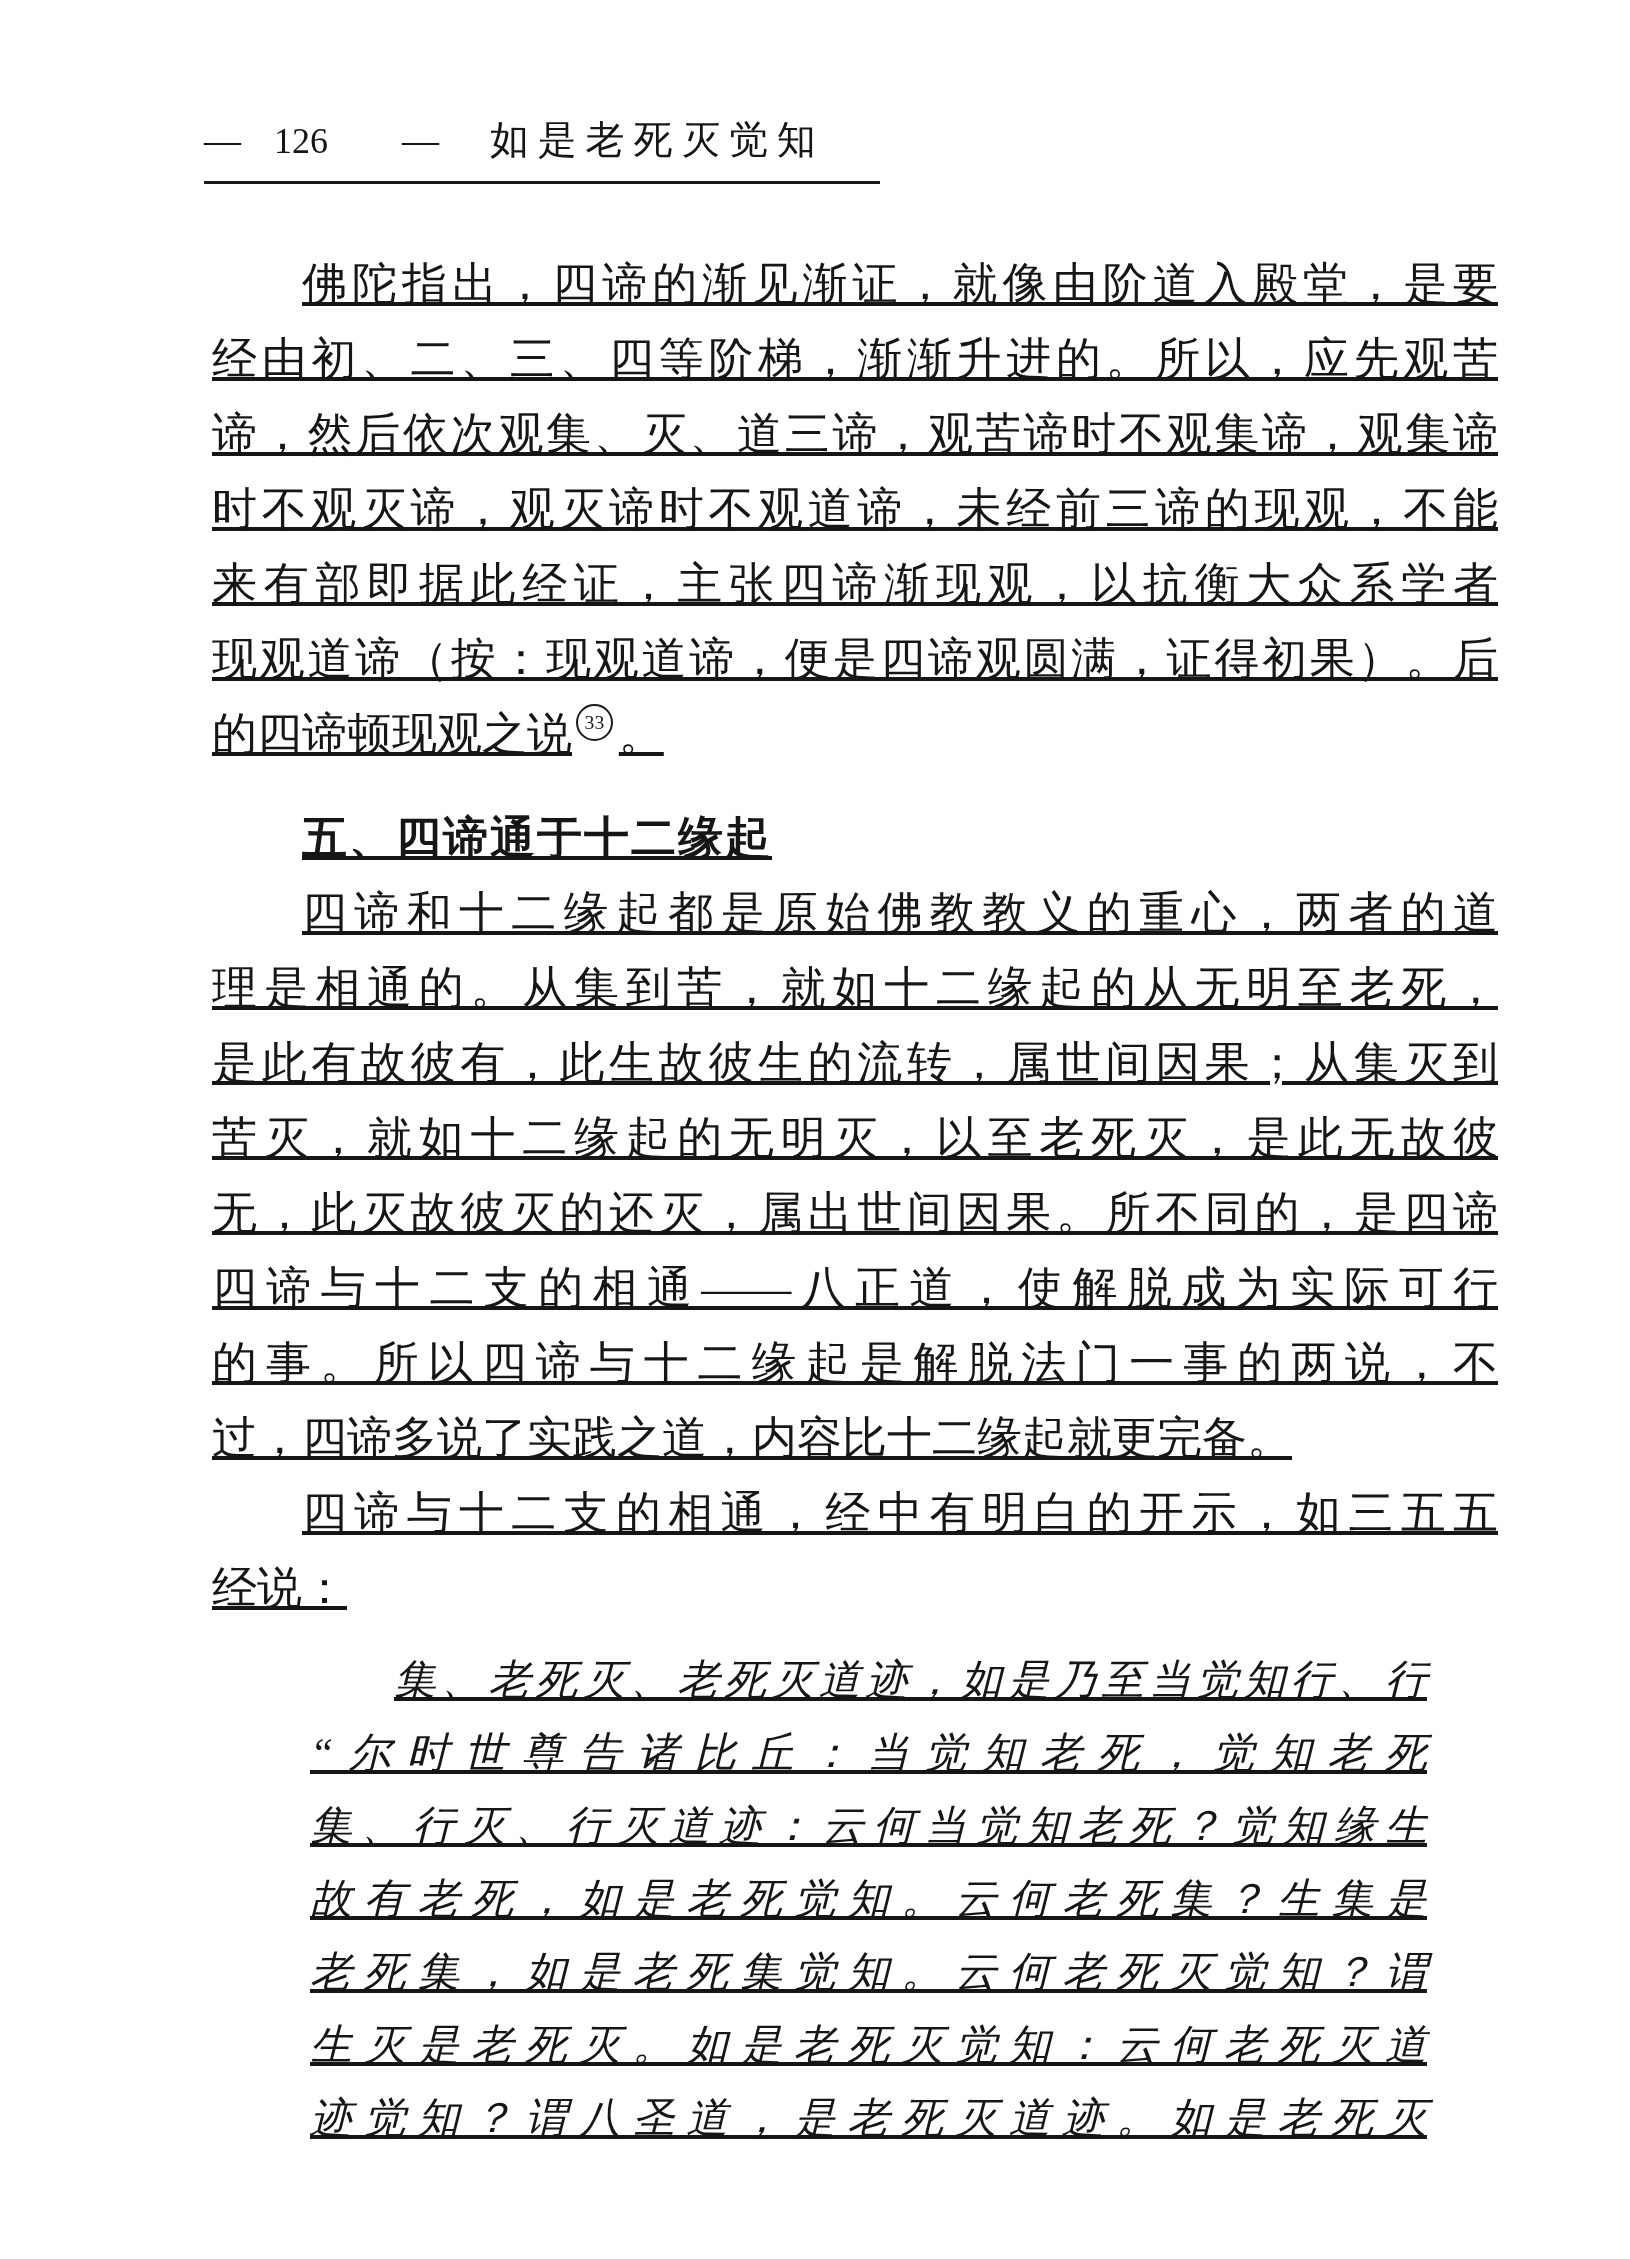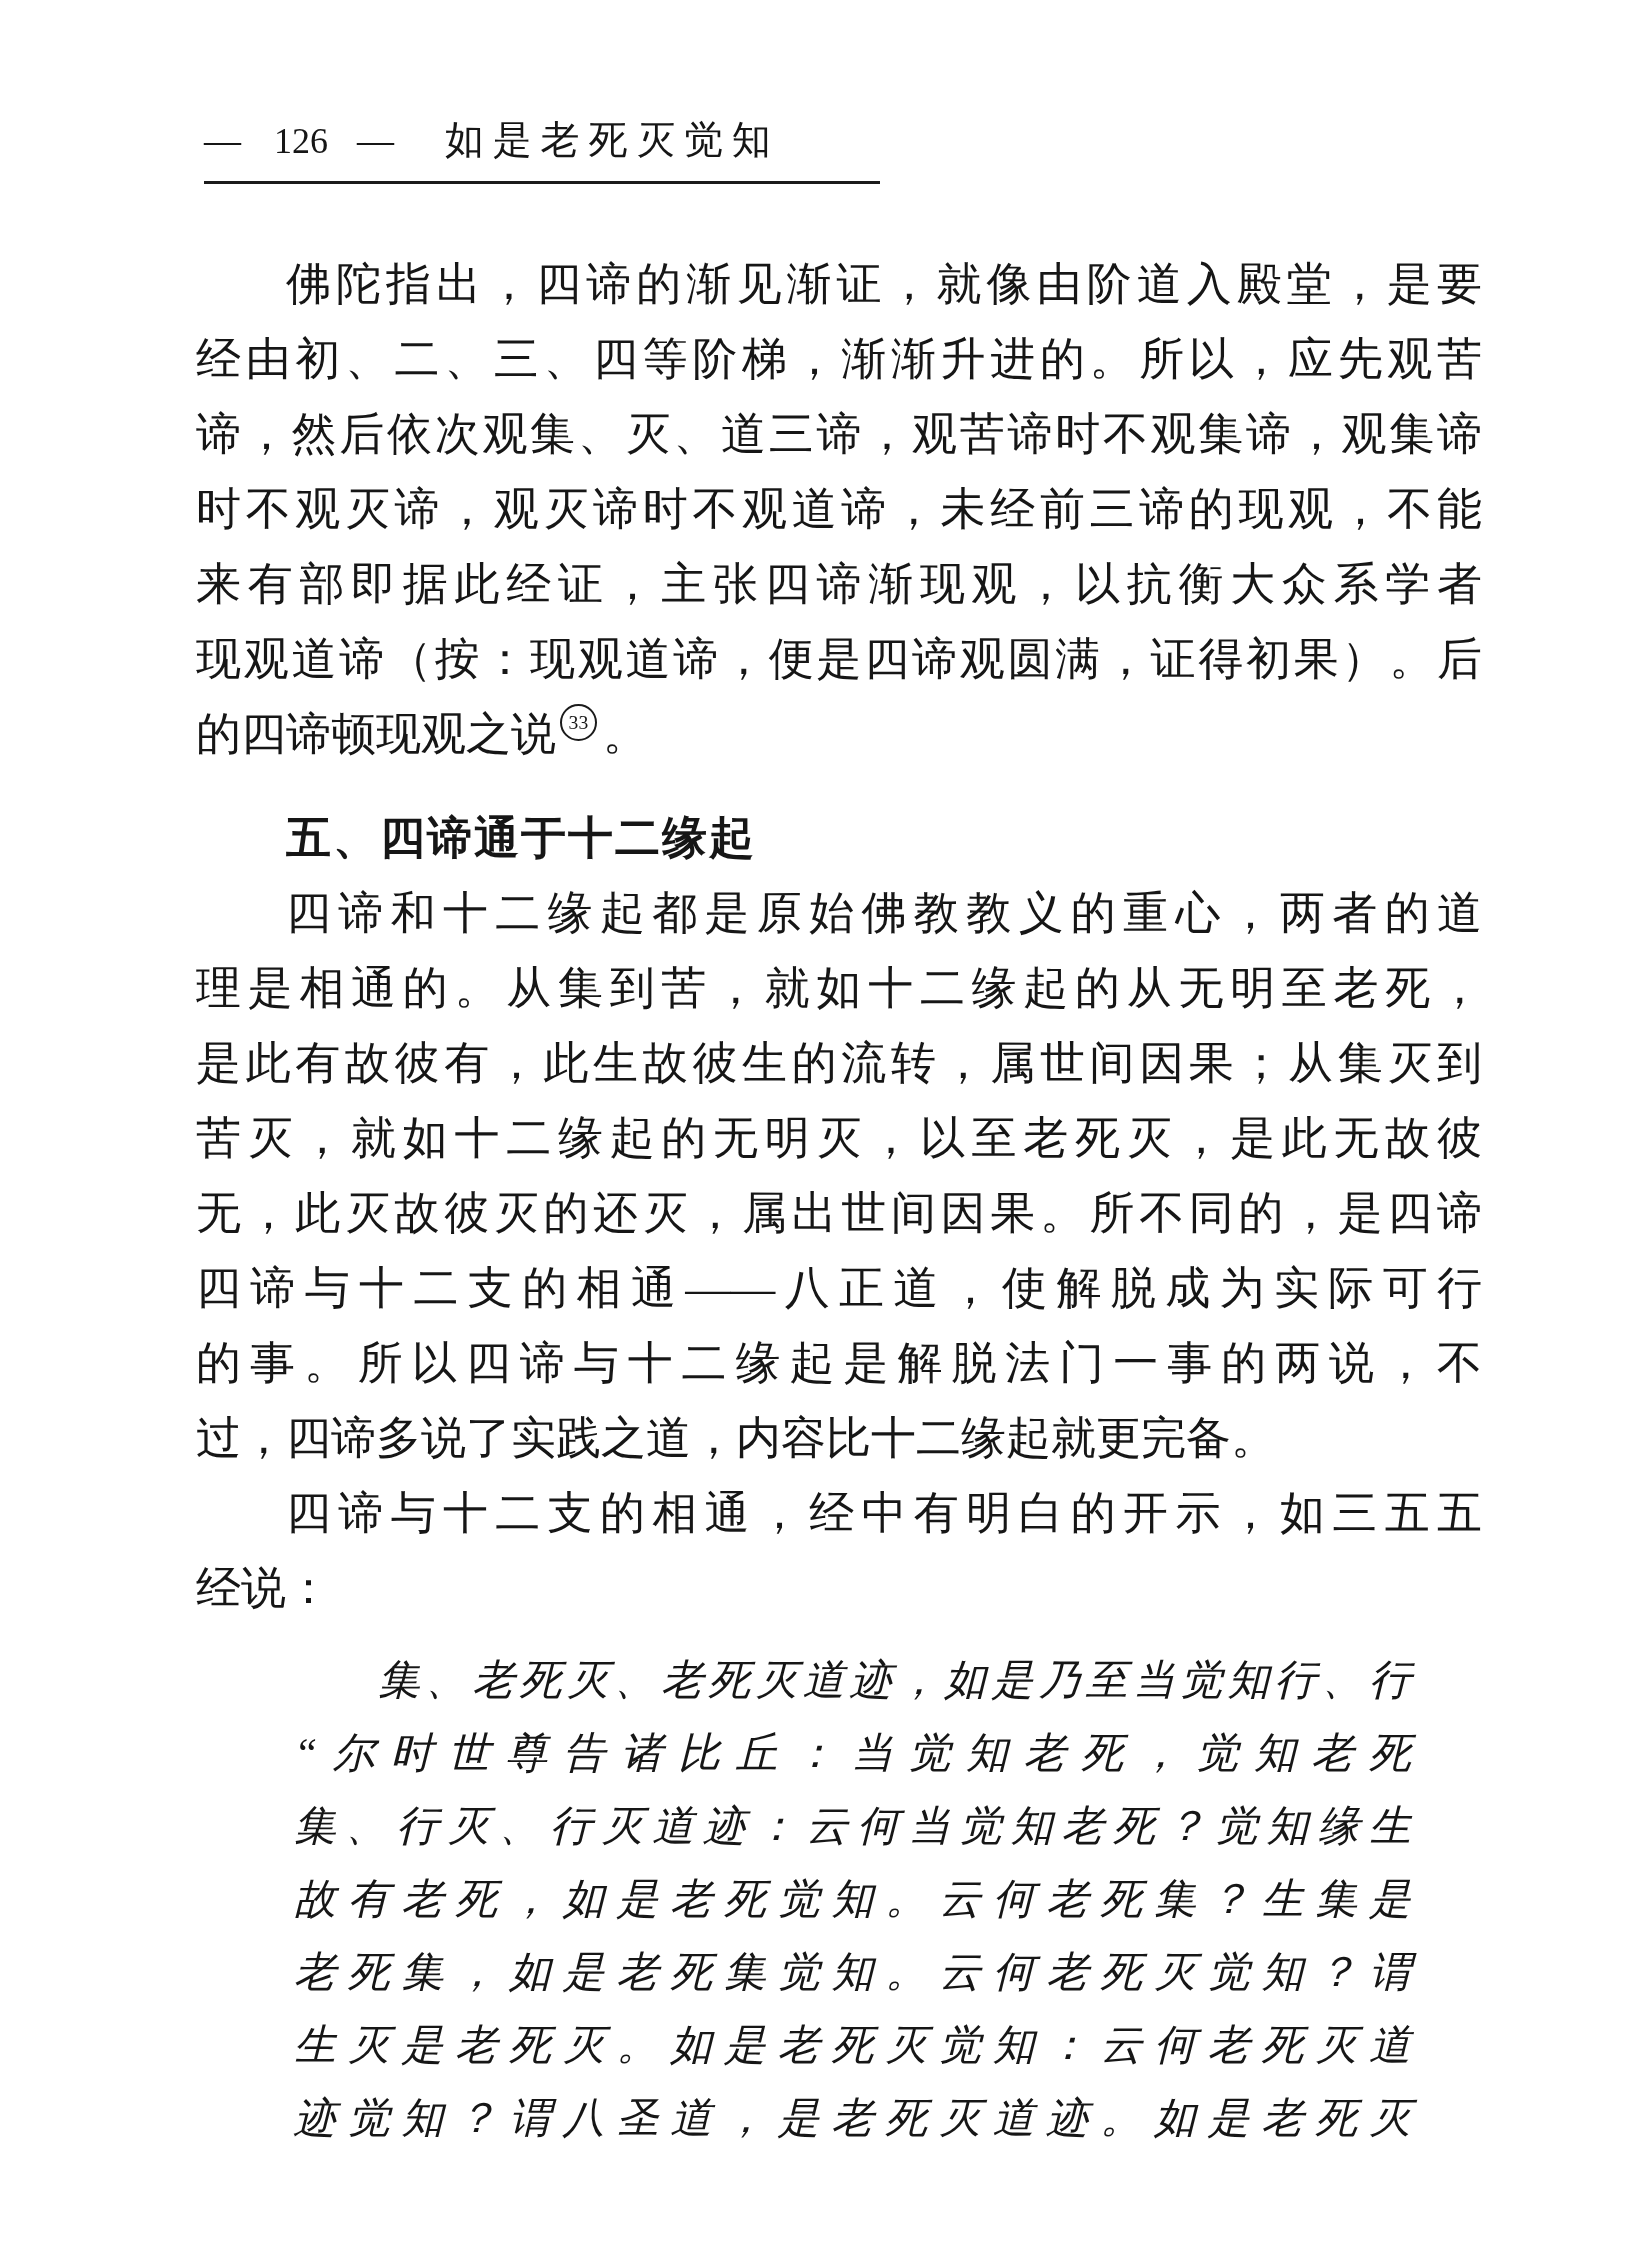--- a/index.html
+++ b/index.html
@@ -16,30 +16,31 @@
     position:absolute;
     left:204px; top:118px;
     width:676px;
     border-bottom:3.9px solid #1b1b1b;
     padding-bottom:17.6px;
     white-space:nowrap;
     font-size:37px;
     line-height:43px;
   }
   .header .dash { letter-spacing:0; }
-  .header .pnum { margin:0 29px 0 33px; font-size:36px; }
+  .header .pnum { margin:0 74px 0 33px; font-size:36px; }
   .header .dash2 { margin-right:51px; }
   .header .btitle { font-size:39px; letter-spacing:8.8px; }
   
   .body {
     position:absolute;
-    left:196px; top:247px;
+    left:212px; top:247px;
     width:1286px;
     font-size:45px;
     line-height:75px;
+    text-decoration:underline;
   }
   .line { text-align:justify; }
   .line.fill { text-align-last:justify; }
   .line.end  { text-align-last:left; }
   .indent-first > .line:first-child { text-indent:2em; }
   .ind { text-indent:2em; }
   .heading {
     font-weight:bold;
     font-size:45px;
     line-height:75px;

